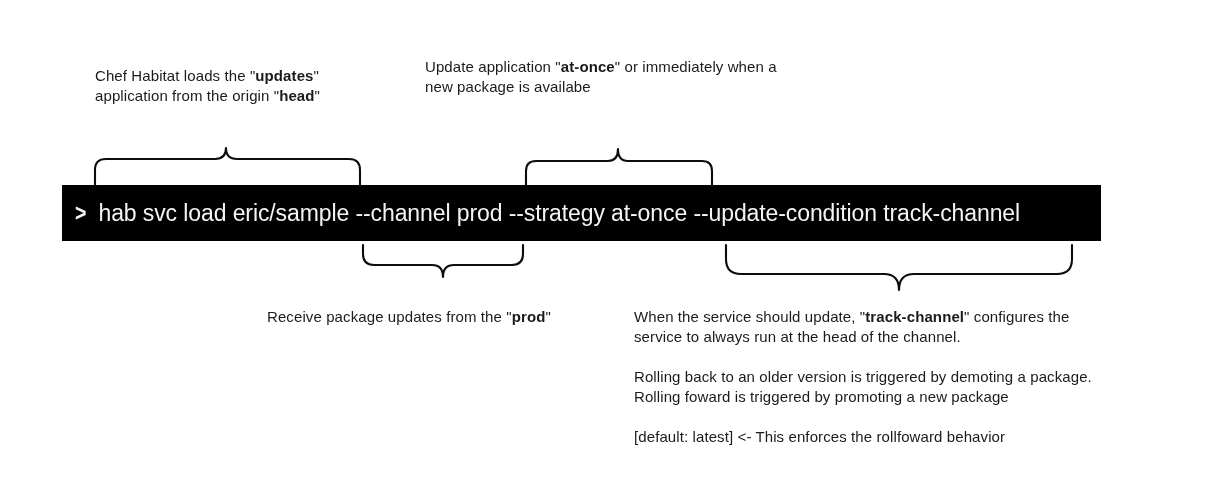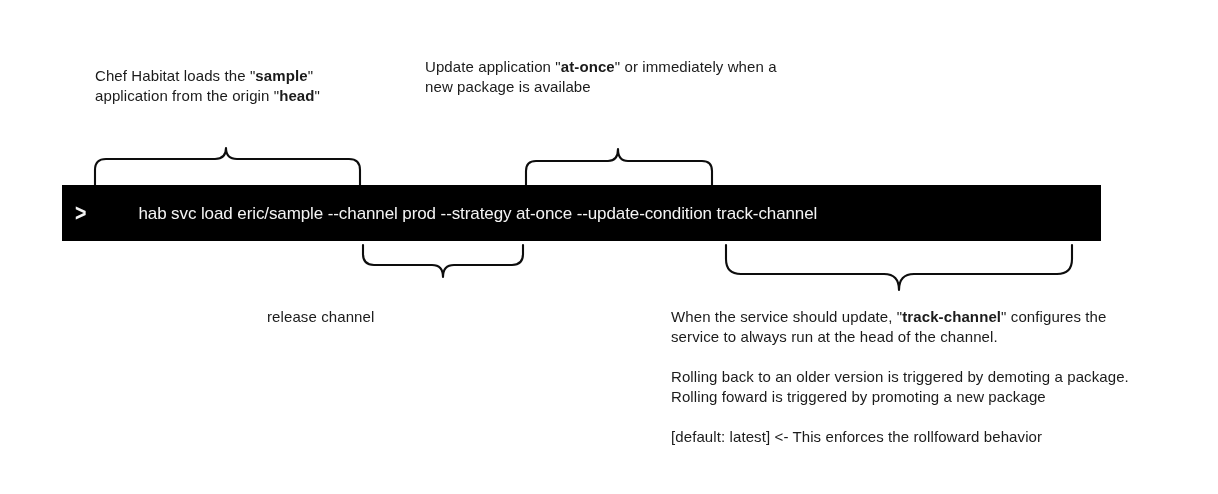--- a/index.html
+++ b/index.html
@@ -29,21 +29,21 @@
     white-space: pre-wrap;
     letter-spacing: 0.1px;
   }
   .note .b { font-weight: bold; }
   .note p { margin: 0; }
   .note p.spacer { height: 20px; }
 
   #note-origin   { left: 95px;  top: 66px;  width: 300px; }
   #note-strategy { left: 425px; top: 57px;  width: 470px; }
   #note-channel  { left: 267px; top: 307px; width: 330px; }
-  #note-update   { left: 634px; top: 307px; width: 500px; margin-left: 37px; }
+  #note-update   { left: 634px; top: 307px; width: 500px; }
 
   
   #command-bar {
     position: absolute;
     left: 62px;
     top: 185px;
     width: 1039px;
     height: 56px;
     background: #000000;
     display: flex;
@@ -55,25 +55,24 @@
     color: #ffffff;
     font-size: 23px;
     font-weight: bold;
     line-height: 1;
     margin-right: 11px;
     transform: scaleX(0.85);
     display: inline-block;
   }
   #command-text {
     color: #f4f4f4;
-    font-size: 17px;
+    font-size: 23px;
     line-height: 1;
     white-space: nowrap;
     letter-spacing: -0.1px;
-    margin-left: 40px;
   }
 
   
   .brace {
     position: absolute;
     overflow: visible;
   }
   .brace path {
     fill: none;
     stroke: #0d0d0d;
@@ -84,21 +83,21 @@
   #brace-origin   { left: 93px;  top: 145px; }
   #brace-strategy { left: 524px; top: 145px; }
   #brace-channel  { left: 361px; top: 243px; }
   #brace-update   { left: 724px; top: 243px; }
 </style>
 </head>
 <body>
 
 <div id="canvas" style="background: rgb(255, 255, 255);">
 
-  <div class="note" id="note-origin"><p><span>Chef Habitat loads the "</span><span class="b">sample</span><span>"</span></p><p><span>application from the origin "</span><span class="b">head</span><span>"</span></p></div>
+  <div class="note" id="note-origin"><p><span>Chef Habitat loads the "</span><span class="b">updates</span><span>"</span></p><p><span>application from the origin "</span><span class="b">head</span><span>"</span></p></div>
 
   <div class="note" id="note-strategy"><p><span>Update application "</span><span class="b">at-once</span><span>" or immediately when a</span></p><p><span>new package is availabe</span></p></div>
 
   <svg class="brace" id="brace-origin" width="270" height="42" viewBox="0 0 270 42">
     <path d="M2,41 L2,25 Q2,14 13,14 L122,14 Q133,14 133,3 Q133,14 144,14 L256,14 Q267,14 267,25 L267,41"></path>
   </svg>
 
   <svg class="brace" id="brace-strategy" width="192" height="42" viewBox="0 0 192 42">
     <path d="M2,41 L2,26 Q2,16 12,16 L84,16 Q94,16 94,4 Q94,16 104,16 L178,16 Q188,16 188,26 L188,41"></path>
   </svg>
@@ -109,17 +108,17 @@
   </div>
 
   <svg class="brace" id="brace-channel" width="166" height="44" viewBox="0 0 166 44">
     <path d="M2,2 L2,11 Q2,22 13,22 L71,22 Q82,22 82,34 Q82,22 93,22 L151,22 Q162,22 162,11 L162,2"></path>
   </svg>
 
   <svg class="brace" id="brace-update" width="352" height="50" viewBox="0 0 352 50">
     <path d="M2,2 L2,16 Q2,31 17,31 L160,31 Q175,31 175,47 Q175,31 190,31 L333,31 Q348,31 348,16 L348,2"></path>
   </svg>
 
-  <div class="note" id="note-channel"><p><span>release channel</span></p></div>
+  <div class="note" id="note-channel"><p><span>Receive package updates from the "</span><span class="b">prod</span><span>"</span></p></div>
 
   <div class="note" id="note-update"><p><span>When the service should update, "</span><span class="b">track-channel</span><span>" configures the</span></p><p><span>service to always run at the head of the channel.</span></p><p class="spacer">&nbsp;</p><p><span>Rolling back to an older version is triggered by demoting a package.</span></p><p><span>Rolling foward is triggered by promoting a new package</span></p><p class="spacer">&nbsp;</p><p><span>[default: latest] &lt;- This enforces the rollfoward behavior</span></p></div>
 
 </div>
 
 </body></html>

